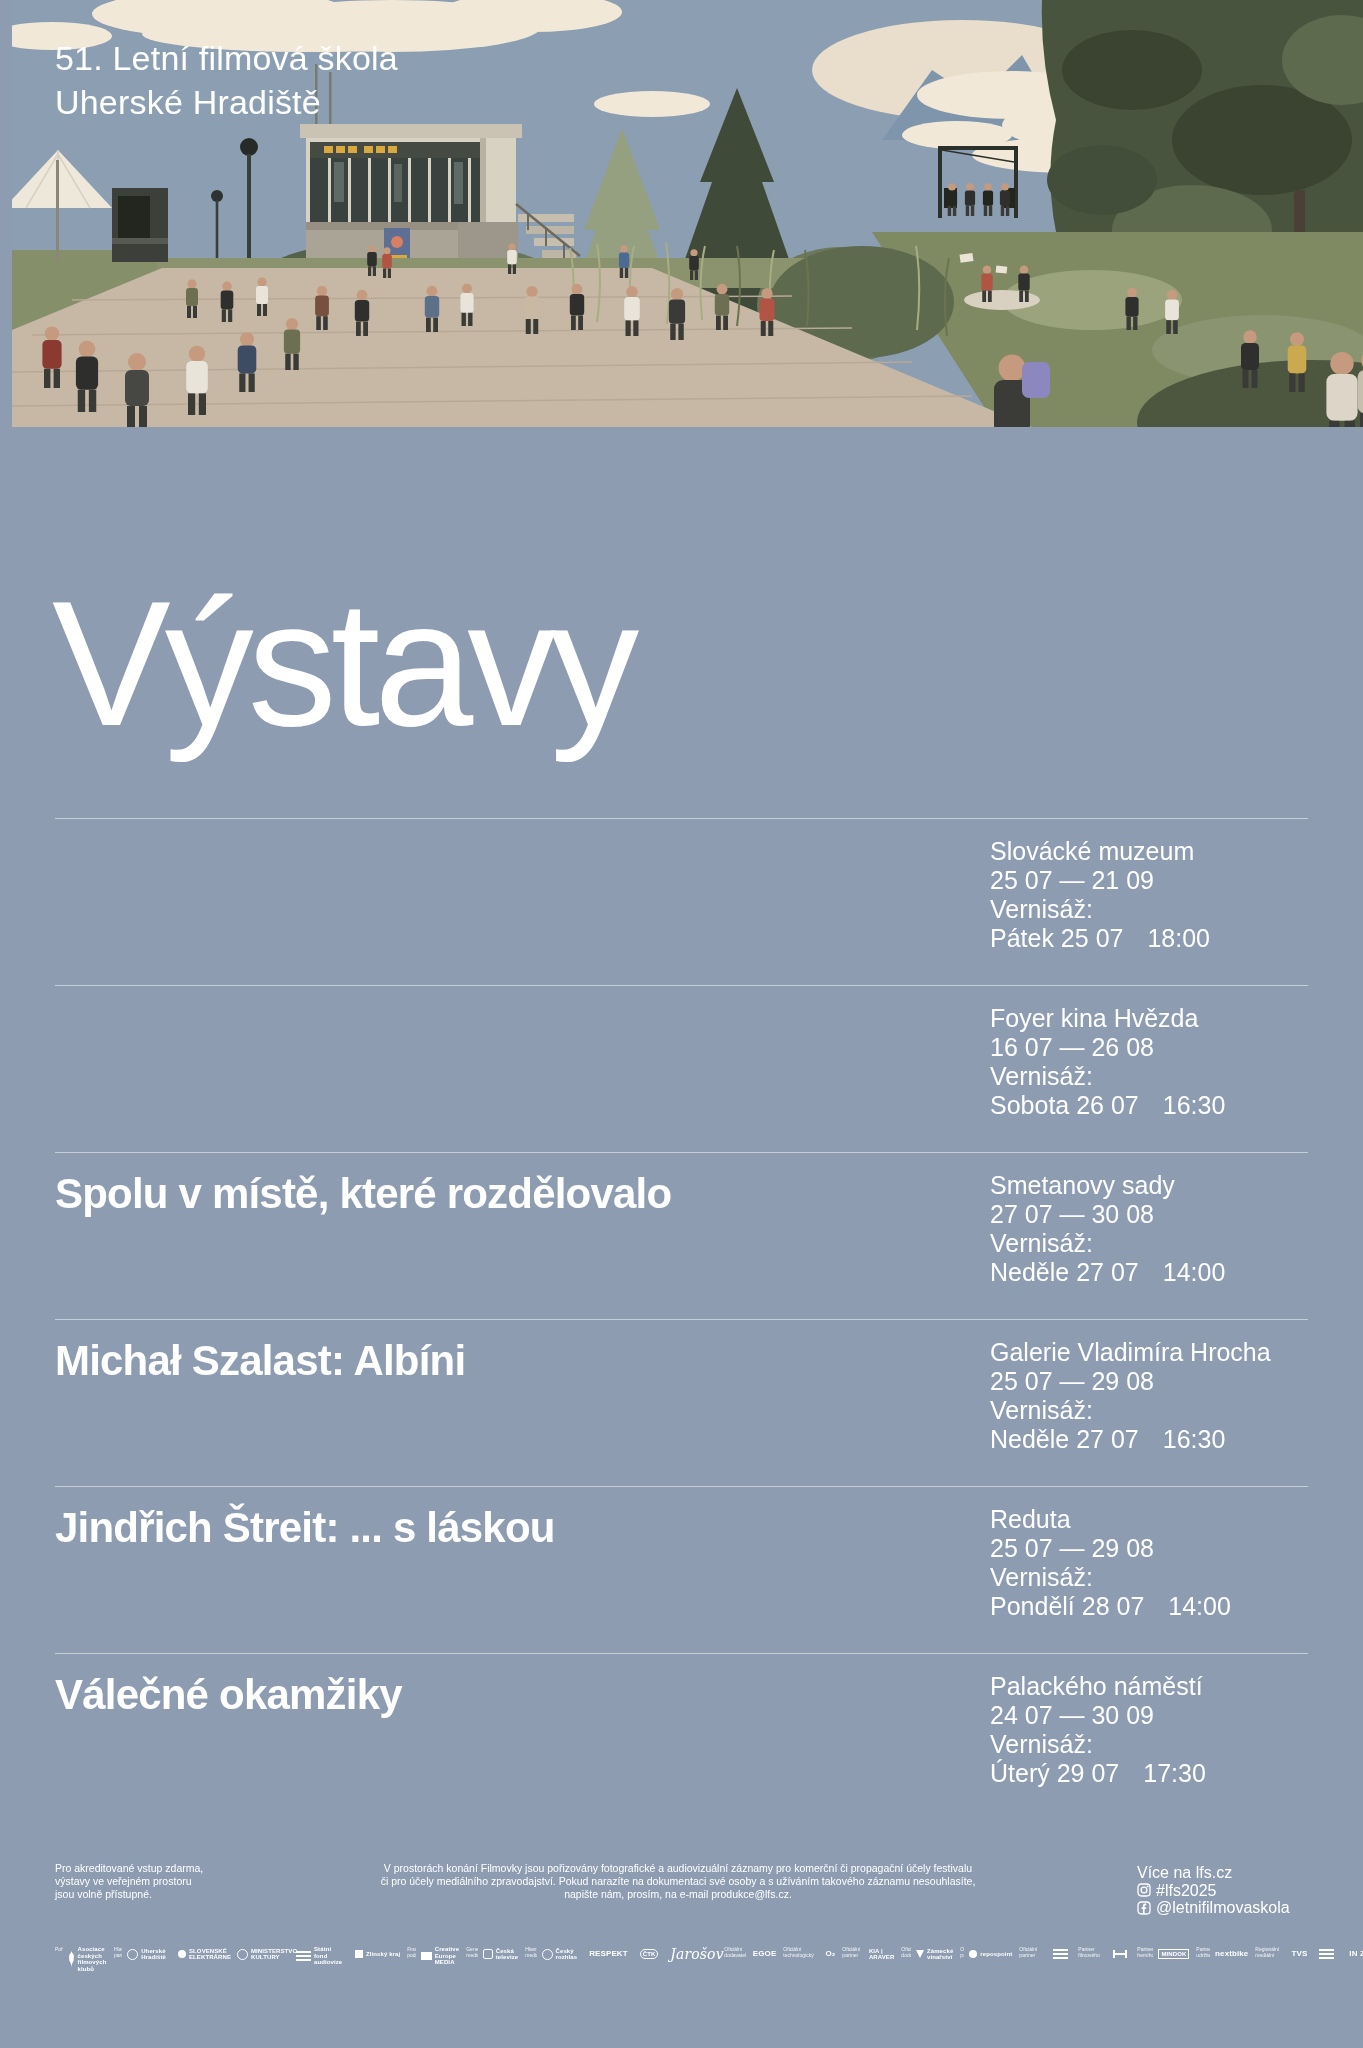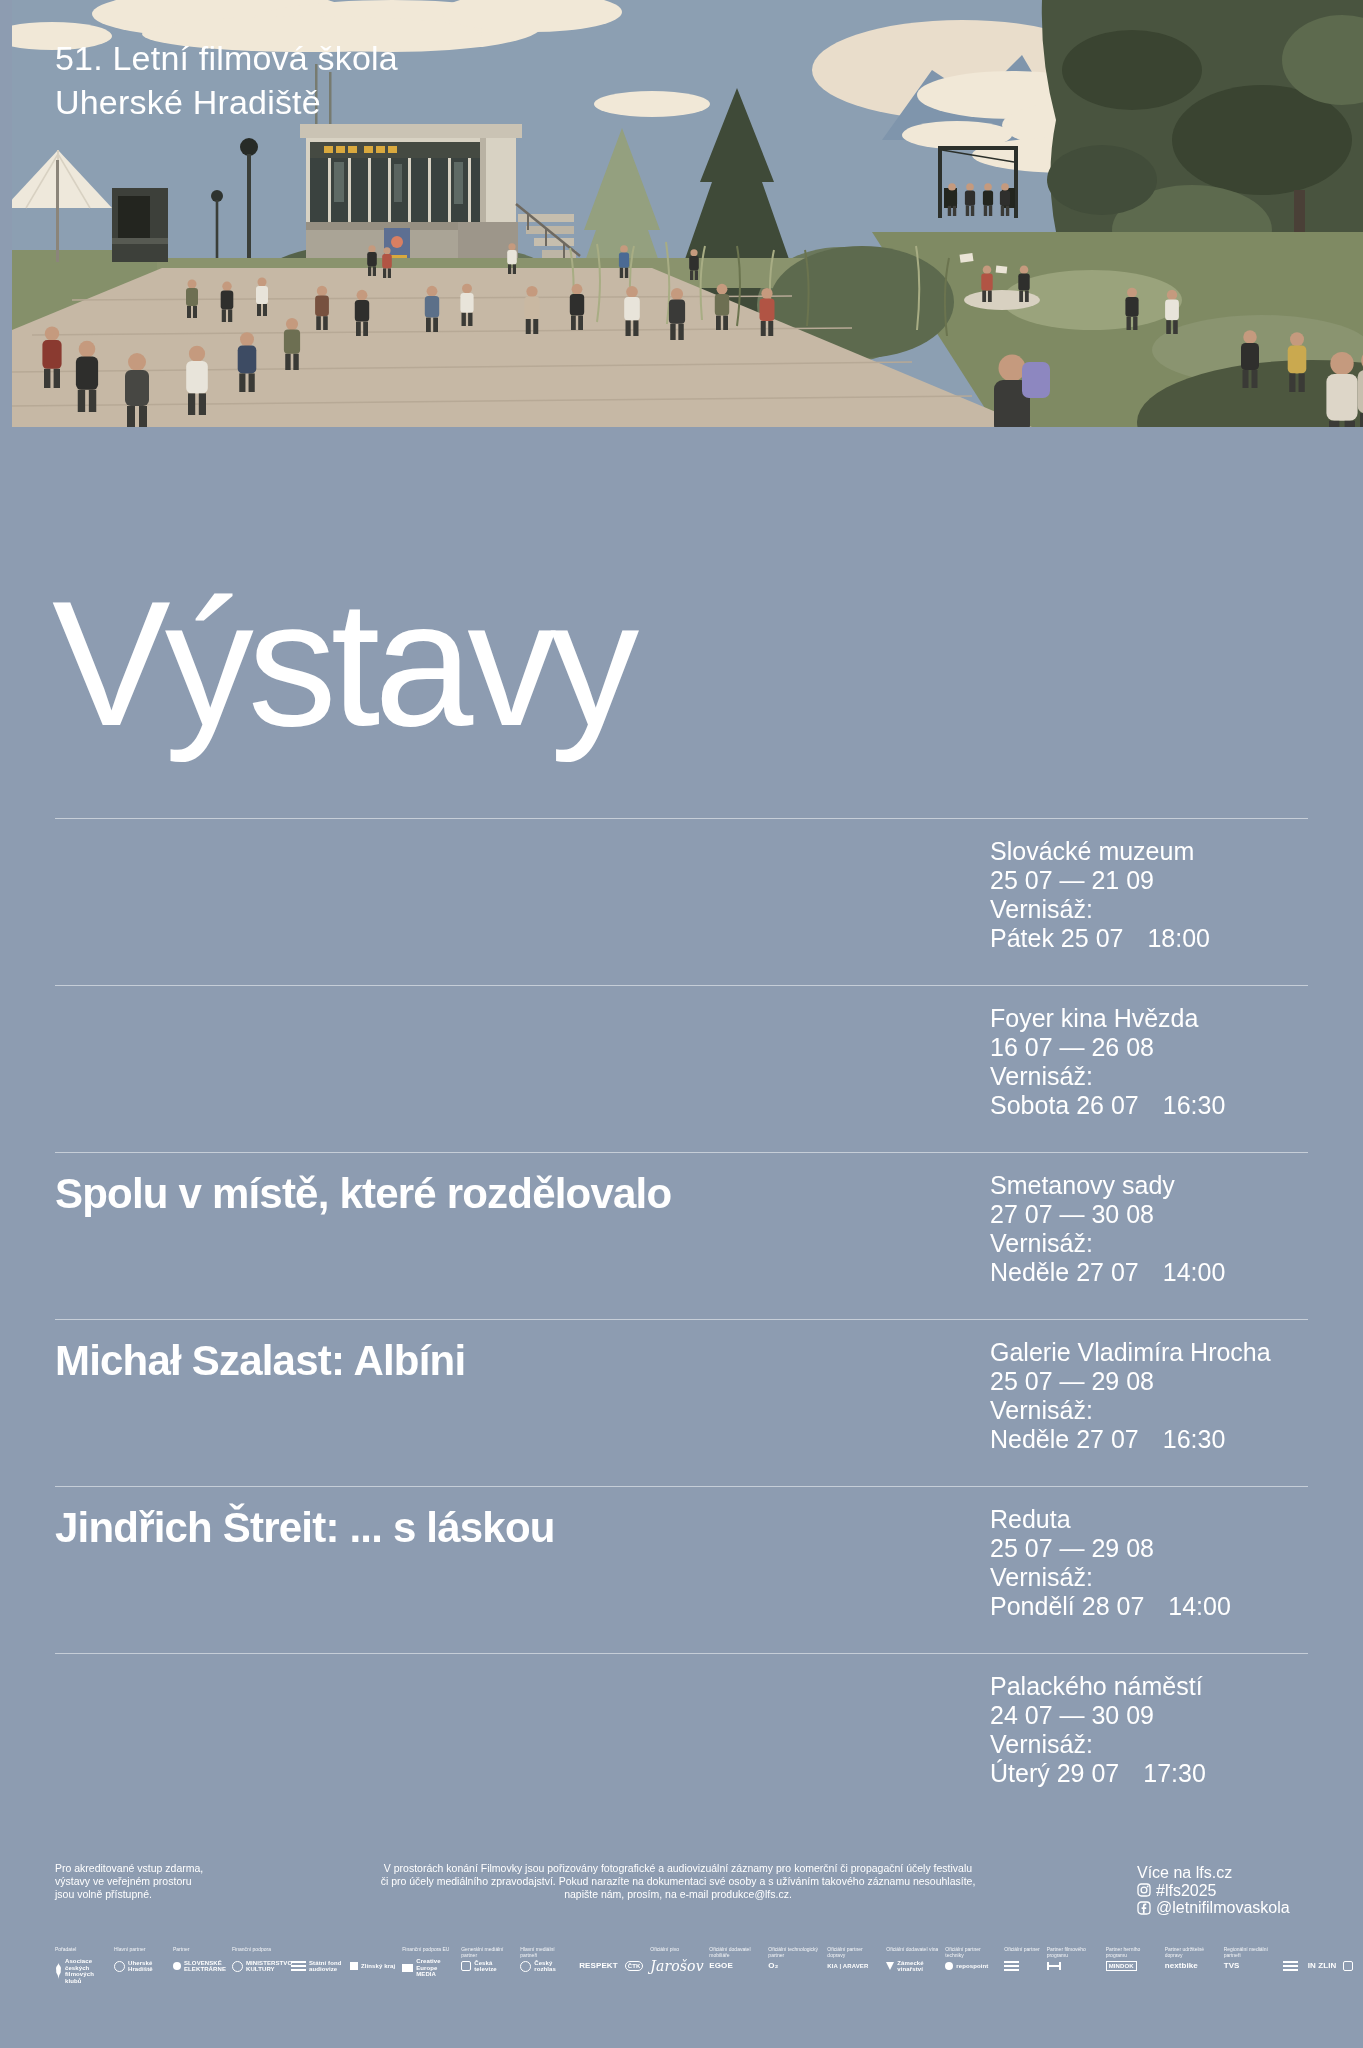--- a/index.html
+++ b/index.html
@@ -47,21 +47,21 @@
   .fn-right{position:absolute;left:1137px;top:2px;font-size:16px;line-height:17.5px;}
   .fn-right .line{display:flex;align-items:center;gap:5px;}
   .fn-left span,.fn-mid span{display:block;}
   .soc{width:14px;height:14px;flex:none;}
 
   
   .partners{
     position:absolute;top:1946px;left:55px;width:1268px;
     display:flex;gap:7px;align-items:flex-start;flex-wrap:nowrap;
   }
-  .pc{flex:none;display:flex;flex-direction:column;max-width:52px;}
+  .pc{flex:none;display:flex;flex-direction:row;gap:5px;max-width:52px;}
   .pl{font-size:5px;line-height:6px;height:12px;opacity:.9;overflow:hidden;}
   .pg{display:flex;align-items:center;gap:3px;min-height:16px;}
   .nm{font-size:6px;line-height:6.5px;font-weight:700;letter-spacing:.1px;}
   .nm.big{font-size:8px;}
   .nm.boxed{border:1px solid #fff;padding:1px 2px;}
   .nm.script{font-family:"DejaVu Serif",serif;font-style:italic;font-weight:400;font-size:14px;}
   .ic{flex:none;background:#fff;}
   .ic.ring{width:9px;height:9px;background:transparent;border:1.5px solid #fff;border-radius:50%;}
   .ic.disc{width:8px;height:8px;border-radius:50%;}
   .ic.sq{width:8px;height:8px;}
@@ -344,20 +344,24 @@
     </h2>
     <div class="exinfo">
       <div>Reduta</div>
       <div>25 07 — 29 08</div>
       <div>Vernisáž:</div>
       <div><span>Pondělí 28 07</span><span class="tgap"></span><span>14:00</span></div>
     </div>
   </article>
 
   <article class="row">
+    <h2 class="extitle">
+      <span>Válečné okamžiky</span>
+      <span></span>
+    </h2>
     <div class="exinfo">
       <div>Palackého náměstí</div>
       <div>24 07 — 30 09</div>
       <div>Vernisáž:</div>
       <div><span>Úterý 29 07</span><span class="tgap"></span><span>17:30</span></div>
     </div>
   </article>
 
 </section>
 

